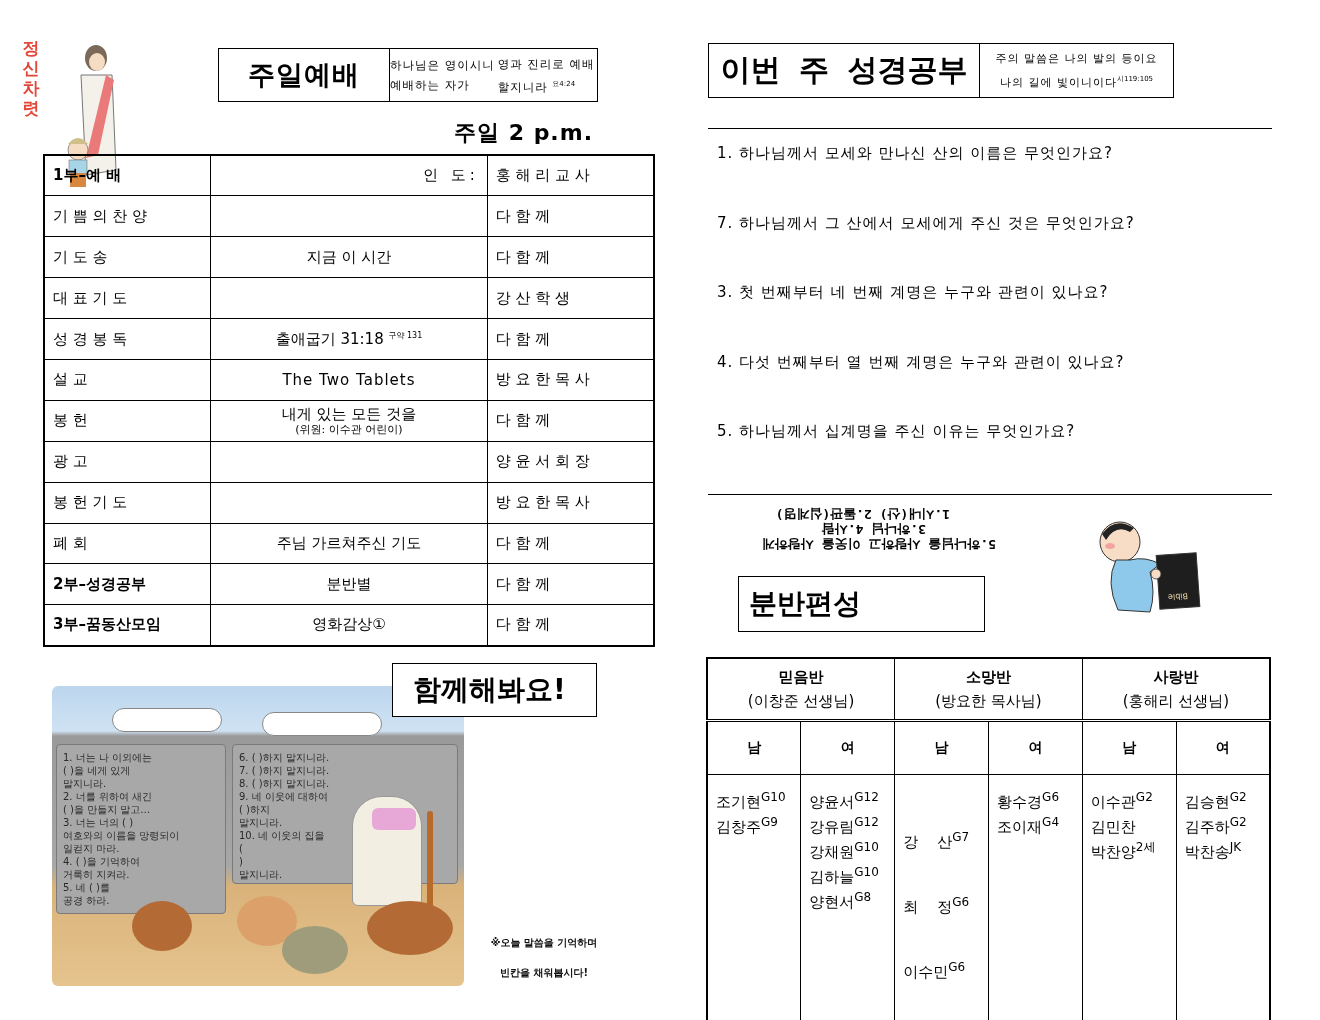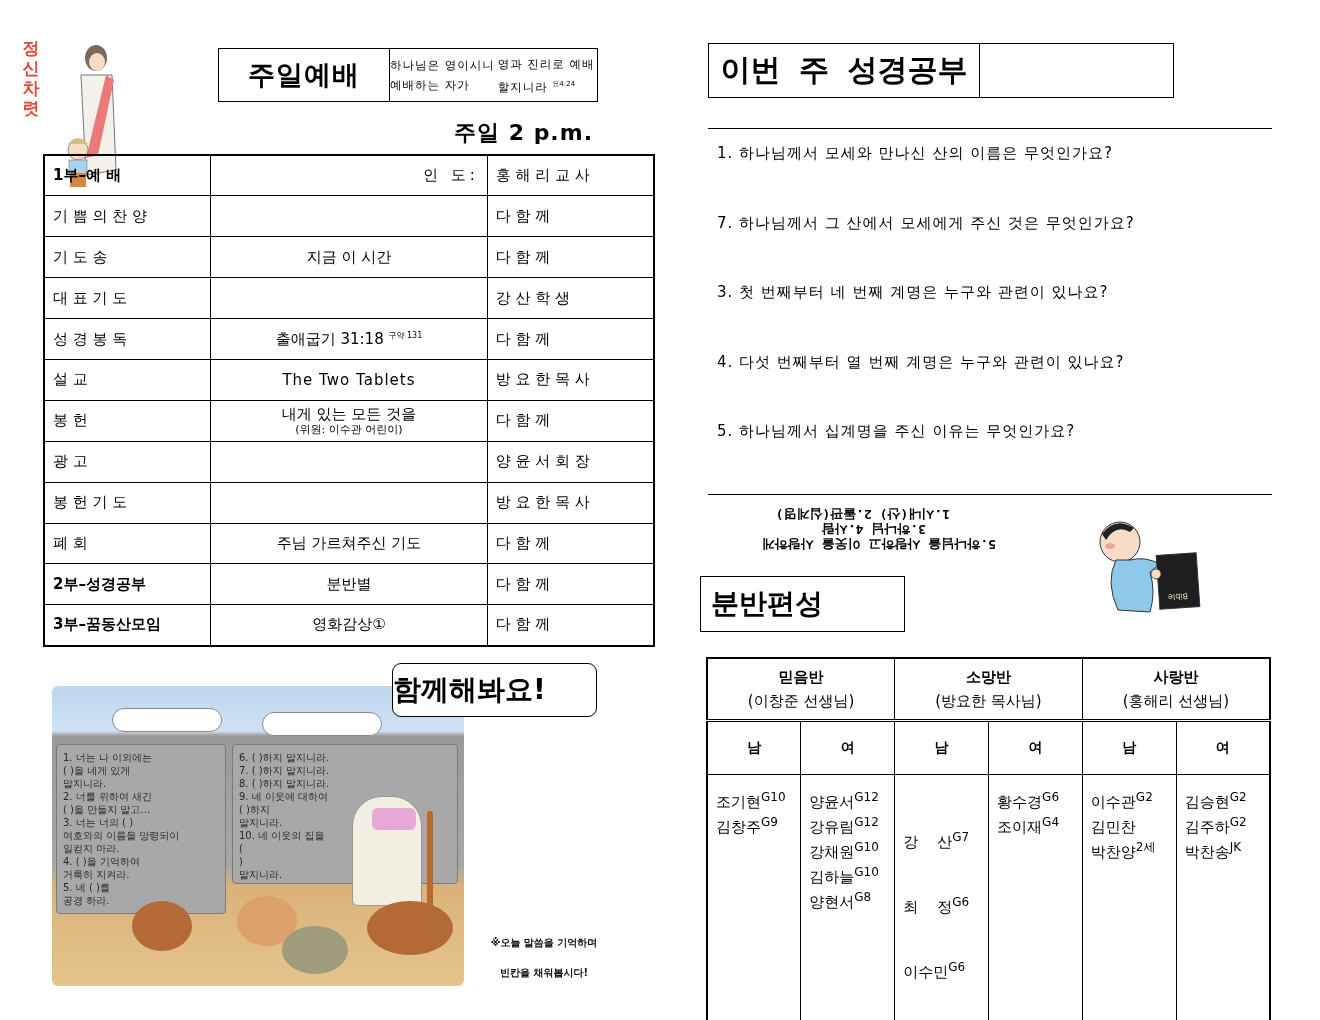--- a/index.html
+++ b/index.html
@@ -25,21 +25,21 @@
   table.order td.c1 { width: 152px; }
   table.order td.c2 { width: 252px; text-align: center; font-size: 15px; }
   table.order td.c3 { width: 152px; }
   .spread { display: flex; justify-content: space-between; }
   .head-cell { font-weight: bold; font-size: 18px; letter-spacing: 0; }
   .c2 .sub { display: block; font-size: 11px; line-height: 13px; }
   .c2 .main-line { display: block; line-height: 17px; }
   .c2 sup { font-size: 8px; }
   .right-al { text-align: right !important; letter-spacing: 4px; }
 
-  .together-title { left: 392px; top: 663px; width: 205px; height: 54px; background: #fff; font-size: 28px; font-weight: bold; display: flex; align-items: center; padding-left: 0; z-index: 3; border-radius: 9px; }
+  .together-title { left: 392px; top: 663px; width: 205px; height: 54px; background: #fff; font-size: 28px; font-weight: bold; display: flex; align-items: center; padding-left: 20px; z-index: 3; }
 
   .commandments-img { left: 52px; top: 686px; width: 412px; height: 300px; border-radius: 6px; overflow: hidden;
     background: linear-gradient(#bcd6ee 0px, #cfe2f3 45px, #9a9a9a 50px, #a7a7a7 180px, #d9b27a 200px, #e6c48e 300px); }
   .tablet { position: absolute; background: #a8a8a8; border: 1px solid #7a7a7a; border-radius: 4px; font-size: 10px; line-height: 13px; color: #2a2a2a; padding: 6px; font-family: "DejaVu Sans", sans-serif; }
   .cloud { position: absolute; background: #fff; border: 1px solid #888; border-radius: 20px; height: 24px; }
   .moses { position: absolute; background: #f2efe2; border: 1px solid #999; border-radius: 30px 30px 6px 6px; }
   .veil { position: absolute; background: #e7a8d8; border-radius: 6px; }
   .staff { position: absolute; background: #b86a2b; border-radius: 3px; }
   .kid { position: absolute; border-radius: 50%; background: #b46a35; }
   .memory-note { left: 474px; top: 928px; width: 140px; font-size: 10px; line-height: 30px; text-align: center; font-weight: bold; color: #111; }
@@ -52,21 +52,21 @@
 
   .hr { left: 708px; width: 564px; height: 1px; background: #000; }
 
   .questions { left: 717px; top: 144px; width: 540px; }
   .question { font-size: 15px; height: 69.5px; letter-spacing: 1px; }
 
   .answers { left: 706px; top: 507px; width: 290px; font-size: 13px; font-weight: bold; line-height: 15px; transform: rotate(180deg); text-align: left; font-family: "DejaVu Sans Mono", monospace; }
 
   .bible-kid { left: 1090px; top: 512px; width: 115px; height: 110px; }
 
-  .groups-title { left: 700px; top: 576px; width: 205px; height: 56px; font-size: 28px; font-weight: bold; display: flex; align-items: center; padding-left: 10px; }
+  .groups-title { left: 738px; top: 576px; width: 247px; height: 56px; font-size: 28px; font-weight: bold; display: flex; align-items: center; padding-left: 10px; }
 
   table.groups { position: absolute; left: 706px; top: 657px; width: 565px; border-collapse: collapse; border: 2px solid #000; }
   table.groups td { border: 1px solid #000; text-align: center; vertical-align: middle; }
   table.groups tr.g-head td { height: 62px; font-size: 15px; line-height: 24px; border-bottom: 3px double #000; }
   table.groups tr.g-head .gname { font-weight: bold; display: block; }
   table.groups tr.g-sex td { height: 54px; font-size: 14px; font-weight: bold; }
   table.groups tr.g-list td { height: 213px; vertical-align: top; text-align: left; padding: 12px 8px; font-size: 15px; line-height: 20px; }
   table.groups td.col { width: 94px; }
   .stu sup { font-size: 12px; }
 </style>
@@ -206,20 +206,24 @@
   <div class="kid" style="left:315px; top:215px; width:86px; height:54px;"></div>
 </div>
 
 <div class="abs memory-note">
   <div>※오늘 말씀을 기억하며</div>
   <div>빈칸을 채워봅시다!</div>
 </div>
 
 <div class="abs study-box bx">
   <div class="study-main">이번 주 성경공부</div>
+  <div class="study-verse">
+    <span>주의 말씀은 나의 발의 등이요</span>
+    <span><span>나의 길에 빛이니이다</span><sup>시119:105</sup></span>
+  </div>
 </div>
 
 <div class="abs hr" style="top:128px;"></div>
 
 <div class="abs questions">
   <div class="question">1. 하나님께서 모세와 만나신 산의 이름은 무엇인가요?</div>
   <div class="question">7. 하나님께서 그 산에서 모세에게 주신 것은 무엇인가요?</div>
   <div class="question">3. 첫 번째부터 네 번째 계명은 누구와 관련이 있나요?</div>
   <div class="question">4. 다섯 번째부터 열 번째 계명은 누구와 관련이 있나요?</div>
   <div class="question">5. 하나님께서 십계명을 주신 이유는 무엇인가요?</div>

